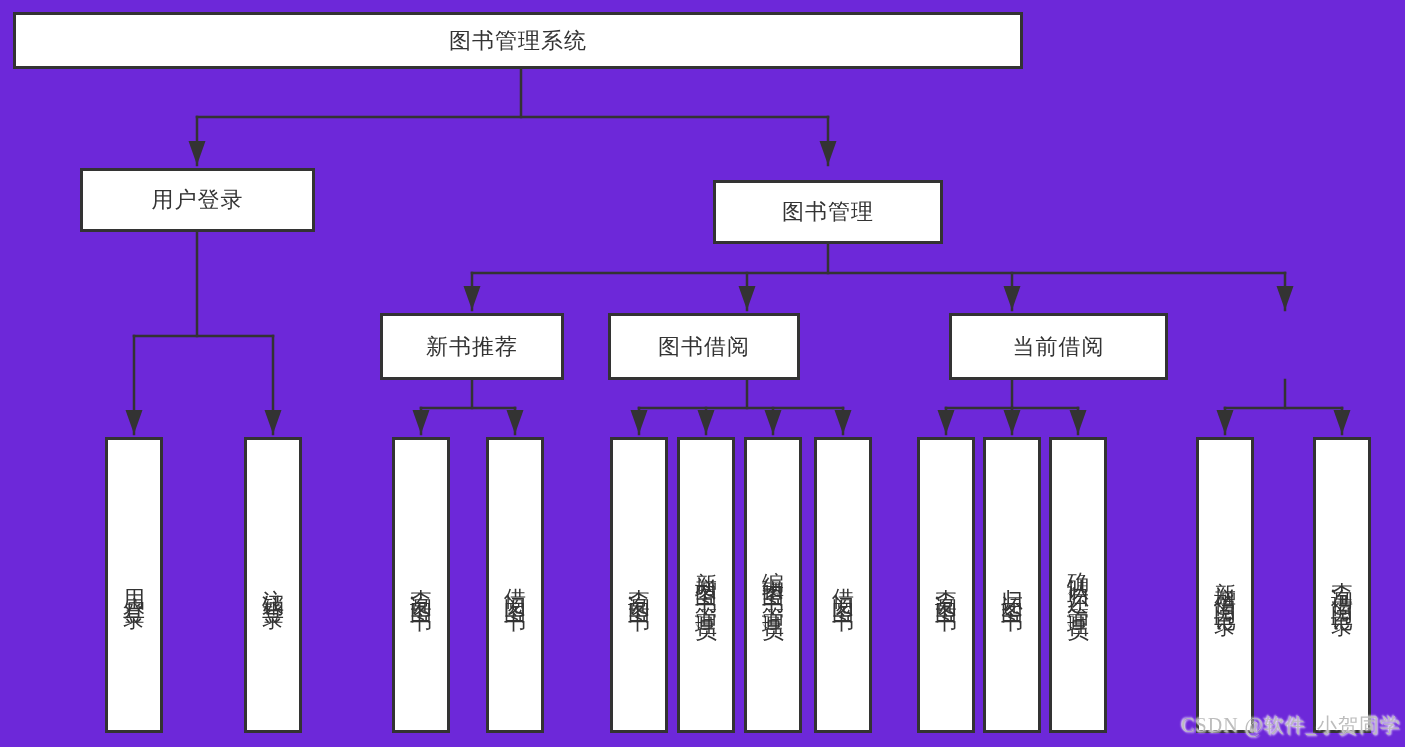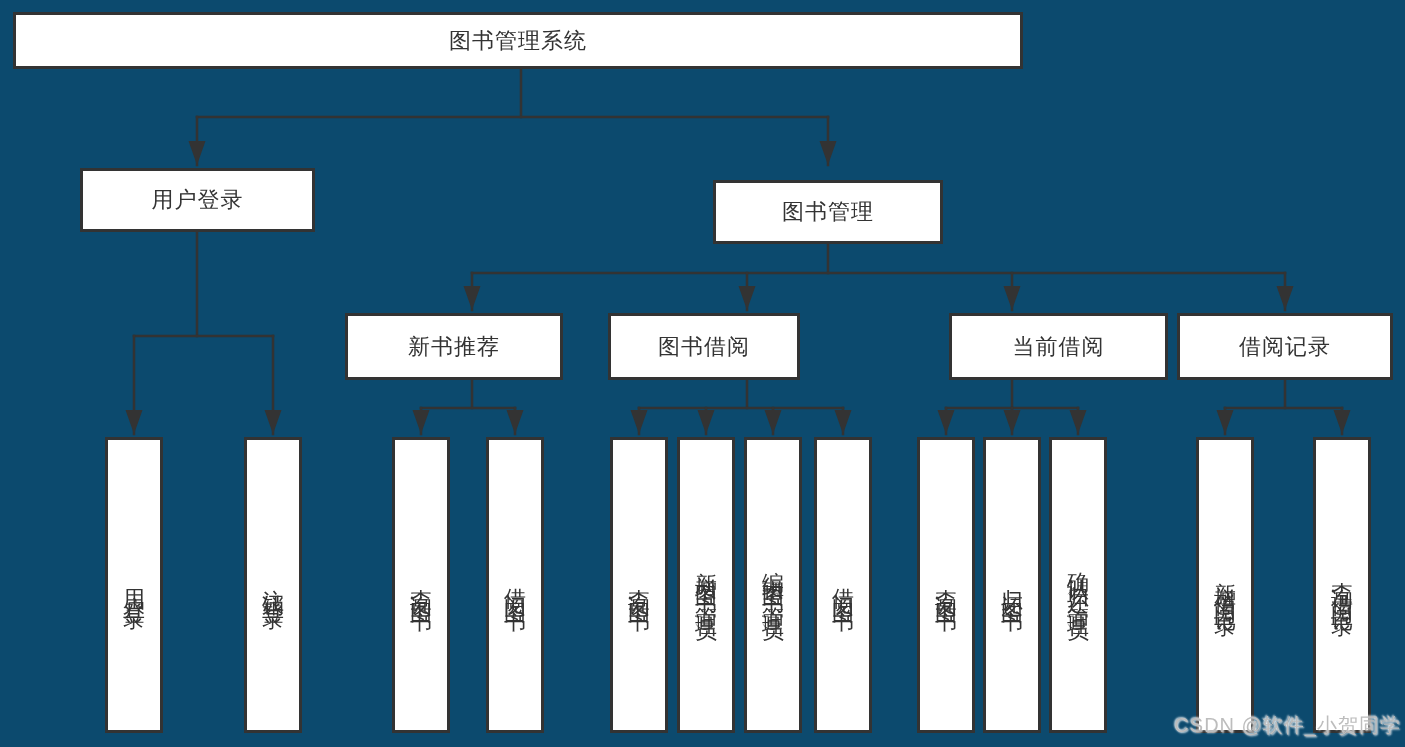--- a/index.html
+++ b/index.html
@@ -1,22 +1,22 @@
 <!DOCTYPE html>
 <html><head>
 <meta charset="utf-8">
 <style>
   html, body { margin: 0; padding: 0; background: #ffffff; }
   .stage {
     position: relative;
     width: 1405px;
     height: 747px;
-    background: #0c4a6e;
+    background: #6d28d9;
     overflow: hidden;
-    font-family: Liberation Sans, sans-serif;
+    font-family: Liberation Serif, serif;
     color: #333333;
   }
   .wires {
     position: absolute;
     left: 0; top: 0;
     width: 1405px; height: 747px;
     z-index: 1;
   }
   .node {
     position: absolute;
@@ -29,21 +29,21 @@
     z-index: 2;
     font-size: 22px;
     letter-spacing: 1px;
     color: #333333;
     white-space: nowrap;
   }
   .node-root   { left: 13px;   top: 12px;  width: 1010px; height: 57px; }
   .node-l2a    { left: 80px;   top: 168px; width: 235px;  height: 64px; }
   .node-l2b    { left: 713px;  top: 180px; width: 230px;  height: 64px; }
   .node-l3     { top: 313px; height: 67px; }
-  .node-l3a    { left: 345px;  width: 218px; justify-content: center; }
+  .node-l3a    { left: 380px;  width: 184px; justify-content: center; }
   .node-l3b    { left: 608px;  width: 192px; }
   .node-l3c    { left: 949px;  width: 219px; }
   .node-l3d    { left: 1177px; width: 216px; }
   .leaf {
     top: 437px;
     width: 58px;
     height: 296px;
   }
   .leaf .vtext {
     writing-mode: vertical-rl;
@@ -146,23 +146,20 @@
 
   <div class="node node-l3 node-l3a">
     <span>新书推荐</span>
   </div>
   <div class="node node-l3 node-l3b">
     <span>图书借阅</span>
   </div>
   <div class="node node-l3 node-l3c">
     <span>当前借阅</span>
   </div>
-  <div class="node node-l3 node-l3d">
-    <span>借阅记录</span>
-  </div>
 
   <div class="node leaf leaf-1">
     <span class="vtext">用户登录</span>
   </div>
   <div class="node leaf leaf-2">
     <span class="vtext">注销登录</span>
   </div>
   <div class="node leaf leaf-3">
     <span class="vtext">查询图书</span>
   </div>

